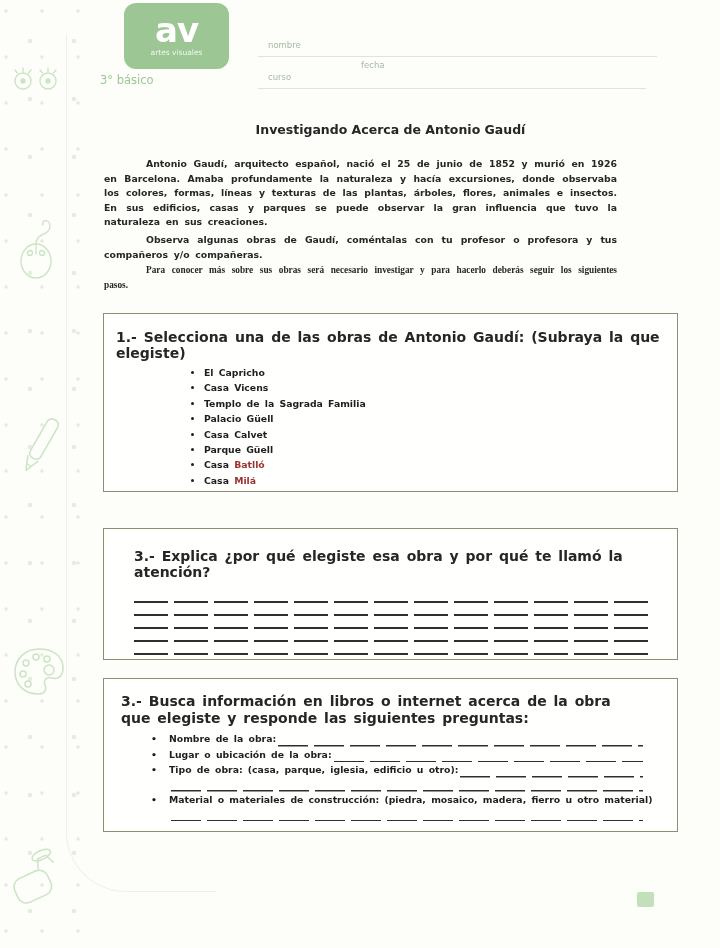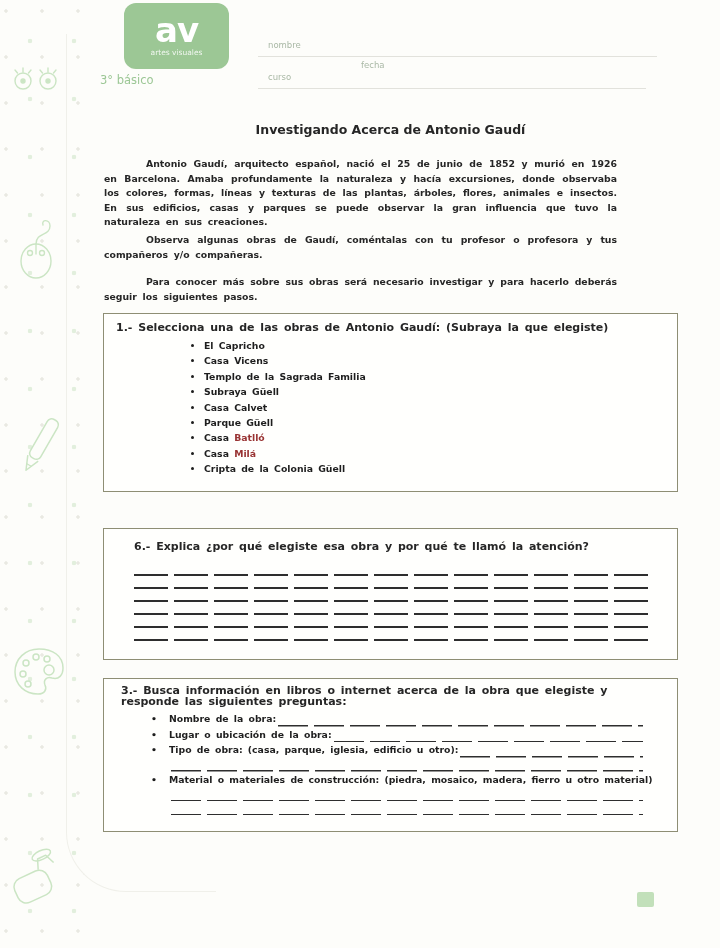--- a/index.html
+++ b/index.html
@@ -58,32 +58,32 @@
     position:absolute;left:103px;top:122px;width:575px;
     text-align:center;font-size:12.5px;font-weight:bold;color:#262626;
   }
   .para{
     position:absolute;left:104px;width:513px;
     font-size:9.3px;font-weight:bold;line-height:14.6px;
     text-align:justify;text-indent:42px;word-spacing:2.5px;color:#262626;
   }
   .p1{top:157px;}
   .p2{top:233px;}
-  .p3{top:275px;}
+  .p3{top:263px;font-family:Liberation Serif, serif;}
   .box{
     position:absolute;left:103px;width:575px;
     border:1px solid var(--box-border);background:#fffffd;overflow:hidden;
   }
   .box1{top:313px;height:179px;}
   .box2{top:528px;height:132px;}
   .box3{top:678px;height:154px;}
-  .box-heading{font-size:11px;font-weight:bold;color:#262626;word-spacing:2px;}
+  .box-heading{font-size:14px;font-weight:bold;color:#262626;word-spacing:2px;margin-top:8px;}
   .box1 .box-heading{padding:7px 12px 2px 12px;}
   .box2 .box-heading{padding:11px 12px 2px 30px;}
-  .box3 .box-heading{padding:6px 38px 0 17px;line-height:11px;}
+  .box3 .box-heading{padding:6px 38px 0 17px;line-height:17px;}
   
   .works{list-style:disc;margin-top:2px;padding-left:100px;}
   .works li{font-size:9.3px;font-weight:bold;line-height:15.4px;word-spacing:2px;}
   .red-word{color:var(--accent-red);}
   
   .answer-lines{margin:8px 28px 0 30px;}
   .ans-line{
     height:13px;
     background-image:repeating-linear-gradient(90deg,#2e2e2e 0 34px,transparent 34px 40px);
     background-size:100% 2px;background-position:0 100%;background-repeat:no-repeat;
@@ -190,31 +190,31 @@
 <p class="para p1">Antonio Gaudí, arquitecto español, nació el 25 de junio de 1852 y murió en 1926 en Barcelona. Amaba profundamente la naturaleza y hacía excursiones, donde observaba los colores, formas, líneas y texturas de las plantas, árboles, flores, animales e insectos. En sus edificios, casas y parques se puede observar la gran influencia que tuvo la naturaleza en sus creaciones.</p>
 <p class="para p2">Observa algunas obras de Gaudí, coméntalas con tu profesor o profesora y tus compañeros y/o compañeras.</p>
 <p class="para p3">Para conocer más sobre sus obras será necesario investigar y para hacerlo deberás seguir los siguientes pasos.</p>
 
 <div class="box box1">
   <div class="box-heading">1.- Selecciona una de las obras de Antonio Gaudí: (Subraya la que elegiste)</div>
   <ul class="works" id="works-list">
       <li><span>El Capricho</span></li>
       <li><span>Casa Vicens</span></li>
       <li><span>Templo de la Sagrada Familia</span></li>
-      <li><span>Subraya Güell</span></li>
+      <li><span>Palacio Güell</span></li>
       <li><span>Casa Calvet</span></li>
       <li><span>Parque Güell</span></li>
       <li><span>Casa </span><span class="red-word">Batlló</span></li>
       <li><span>Casa </span><span class="red-word">Milá</span></li>
       <li><span>Cripta de la Colonia Güell</span></li>
     </ul>
 </div>
 
 <div class="box box2">
-  <div class="box-heading">6.- Explica ¿por qué elegiste esa obra y por qué te llamó la atención?</div>
+  <div class="box-heading">3.- Explica ¿por qué elegiste esa obra y por qué te llamó la atención?</div>
   <div class="answer-lines" id="answer-lines">
       <div class="ans-line"></div>
       <div class="ans-line"></div>
       <div class="ans-line"></div>
       <div class="ans-line"></div>
       <div class="ans-line"></div>
       <div class="ans-line"></div>
     </div>
 </div>
 

